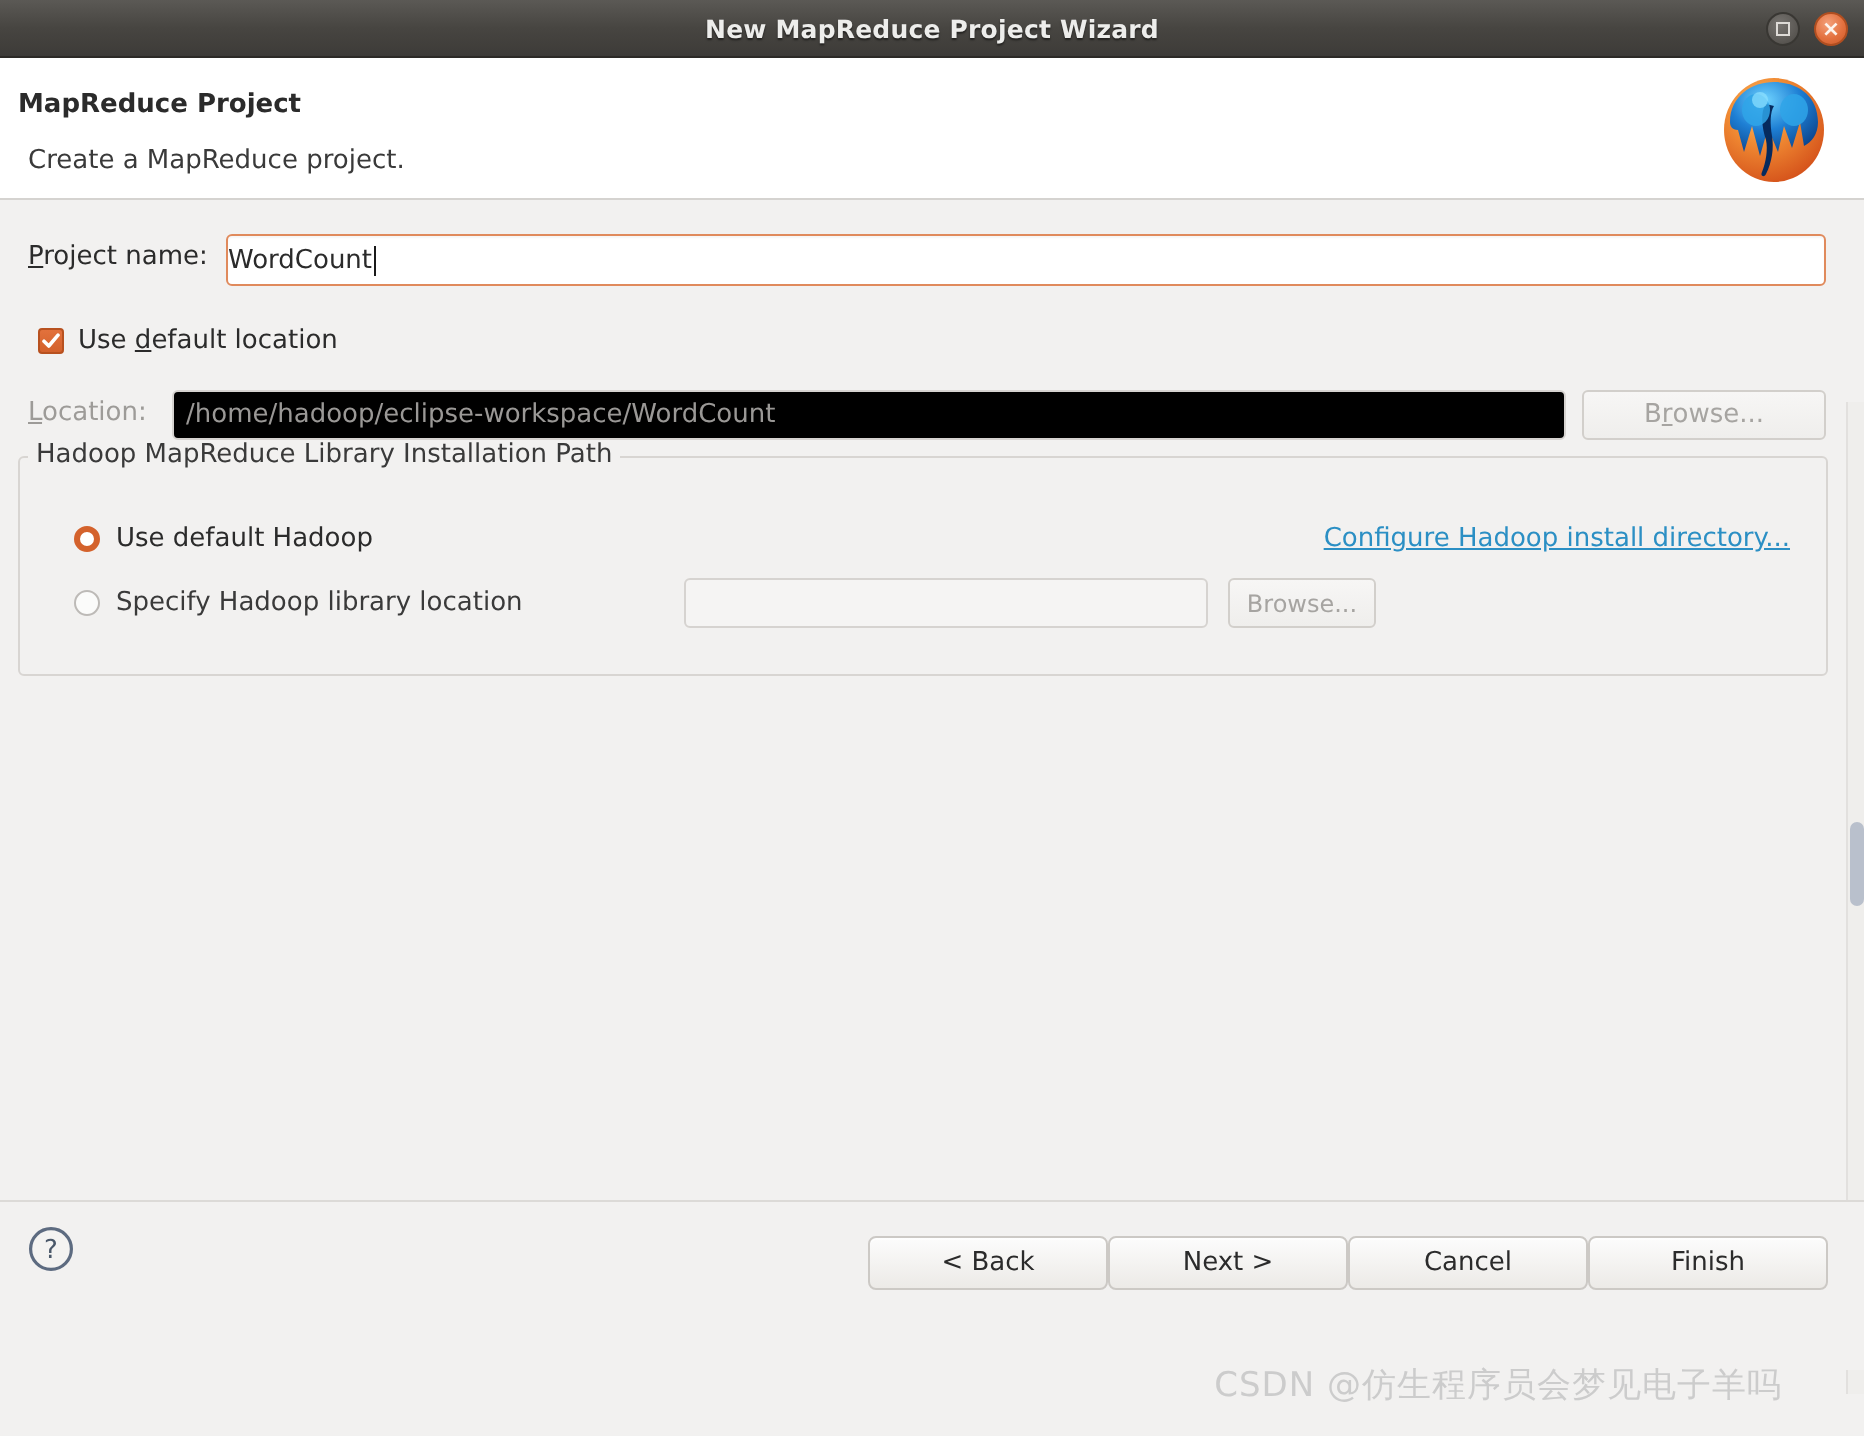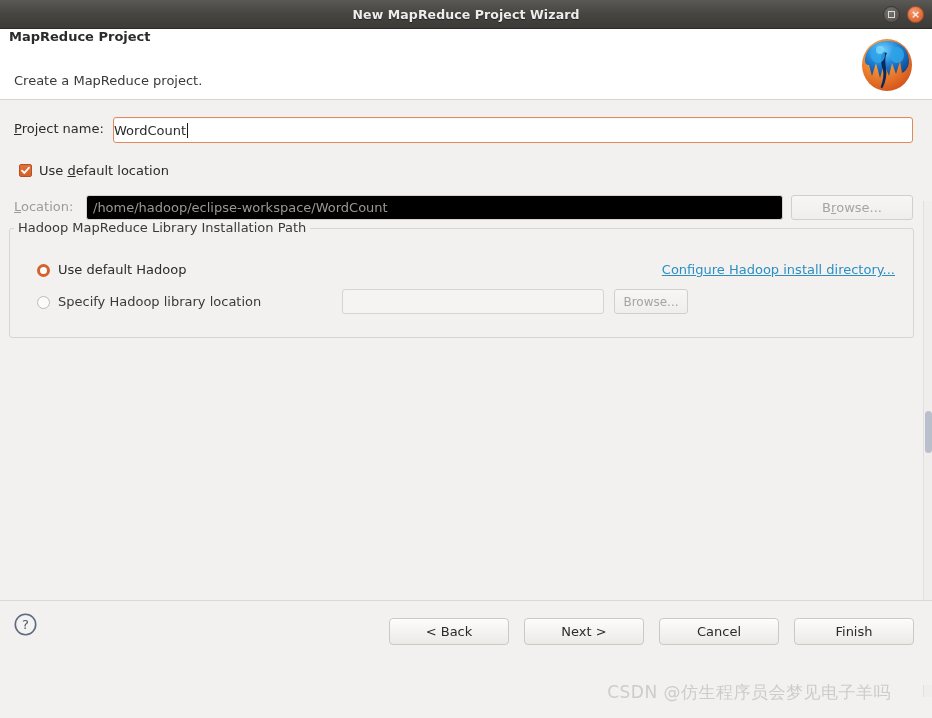--- a/index.html
+++ b/index.html
@@ -74,21 +74,21 @@
 
   
   #header {
     position: relative;
     height: 71px;
     background: #ffffff;
     border-bottom: 1px solid #d5d3d0;
   }
   #header .h-title {
     position: absolute;
-    left: 9px; top: 0;
+    left: 9px; top: 16px;
     font-size: 13px;
     font-weight: bold;
     color: #2b2b2b;
   }
   #header .h-desc {
     position: absolute;
     left: 14px; top: 44px;
     font-size: 13px;
     color: #3a3a3a;
   }
@@ -219,21 +219,21 @@
     position: absolute;
     left: 4px; top: -9px;
     background: #f2f1f0;
     padding: 0 4px;
     font-size: 13px;
     color: #3a3a3a;
   }
   .radio-row {
     position: absolute;
     display: flex;
-    align-items: flex-end;
+    align-items: center;
     gap: 8px;
     cursor: pointer;
   }
   .radio-row.r1 { left: 27px; top: 33px; }
   .radio-row.r2 { left: 27px; top: 65px; }
   .radio-outer {
     width: 13px; height: 13px;
     border-radius: 50%;
     flex: none;
     display: flex;
@@ -311,21 +311,20 @@
   }
   .help-icon {
     position: absolute;
     left: 13px; top: 11px;
     width: 25px; height: 25px;
   }
   .footer-buttons {
     position: absolute;
     right: 18px; top: 17px;
     display: flex;
-    gap: 15px;
   }
   .wbtn {
     width: 120px; height: 27px;
     background: linear-gradient(to bottom, #fcfcfc 0%, #f4f3f1 50%, #eceae7 100%);
     border: 1px solid #ccc9c5;
     border-radius: 4px;
     font-size: 13px;
     color: #2b2b2b;
     display: flex;
     align-items: center;

